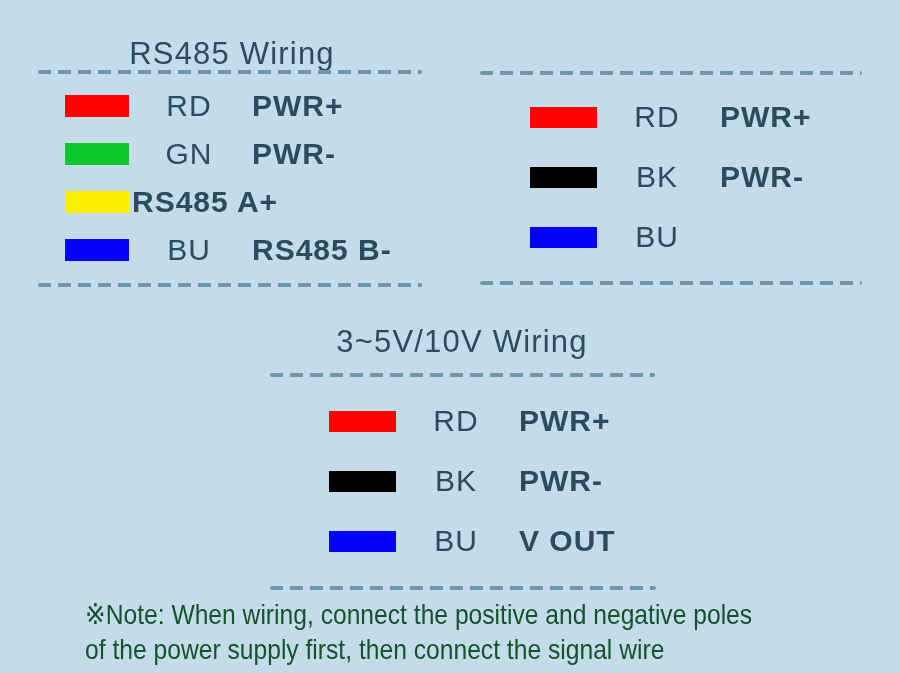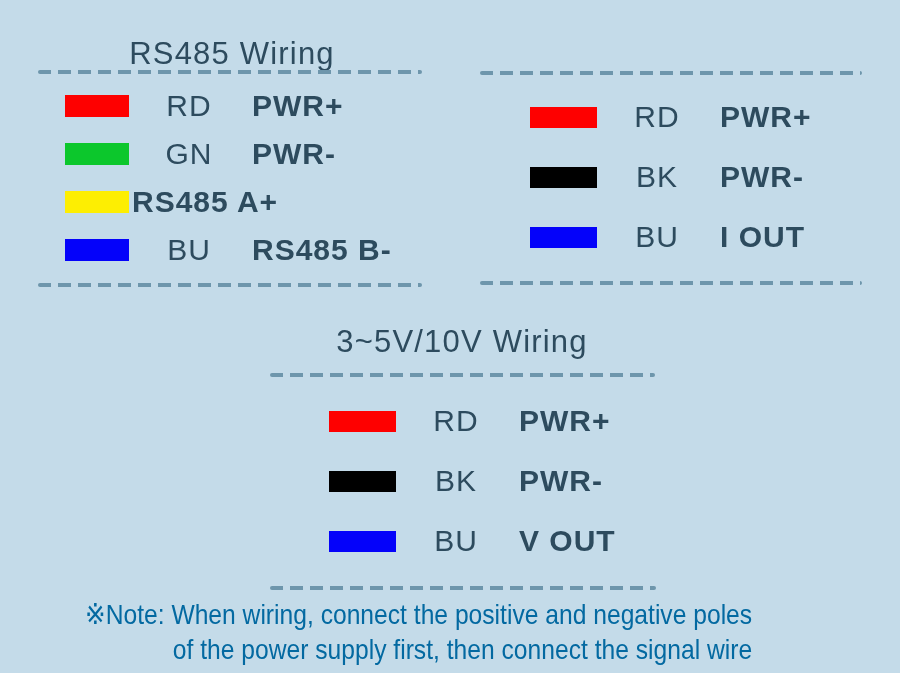--- a/index.html
+++ b/index.html
@@ -46,25 +46,24 @@
     font-size: 30px;
     letter-spacing: 1px;
     margin-left: 3px;
     white-space: nowrap;
     font-weight: bold;
   }
   .note {
     position: absolute;
     left: 85px;
     top: 597px;
-    color: #0369a1;
+    color: #14532d;
     font-size: 28px;
     line-height: 35px;
     white-space: nowrap;
-    text-align: right;
   }
   .note .line {
     display: block;
     transform: scaleX(0.88);
     transform-origin: 0 0;
   }
 </style>
 </head>
 <body>
 
@@ -103,21 +102,20 @@
       <span class="signal">PWR+</span>
     </div>
     <div class="row">
       <span class="swatch" style="background: rgb(0, 0, 0);"></span>
       <span class="code">BK</span>
       <span class="signal">PWR-</span>
     </div>
     <div class="row">
       <span class="swatch" style="background: rgb(4, 2, 250);"></span>
       <span class="code">BU</span>
-      <span class="signal">I OUT</span>
     </div>
   </div>
   <div class="divider" style="left:480px; top:281px; width:382px;"></div>
 
   <div class="section-title" style="left:312px; top:324px;">3~5V/10V Wiring</div>
   <div class="divider" style="left:270px; top:373px; width:385px;"></div>
   <div class="rows loose" style="left:329px; top:391px;">
     <div class="row">
       <span class="swatch" style="background: rgb(254, 0, 0);"></span>
       <span class="code">RD</span>

